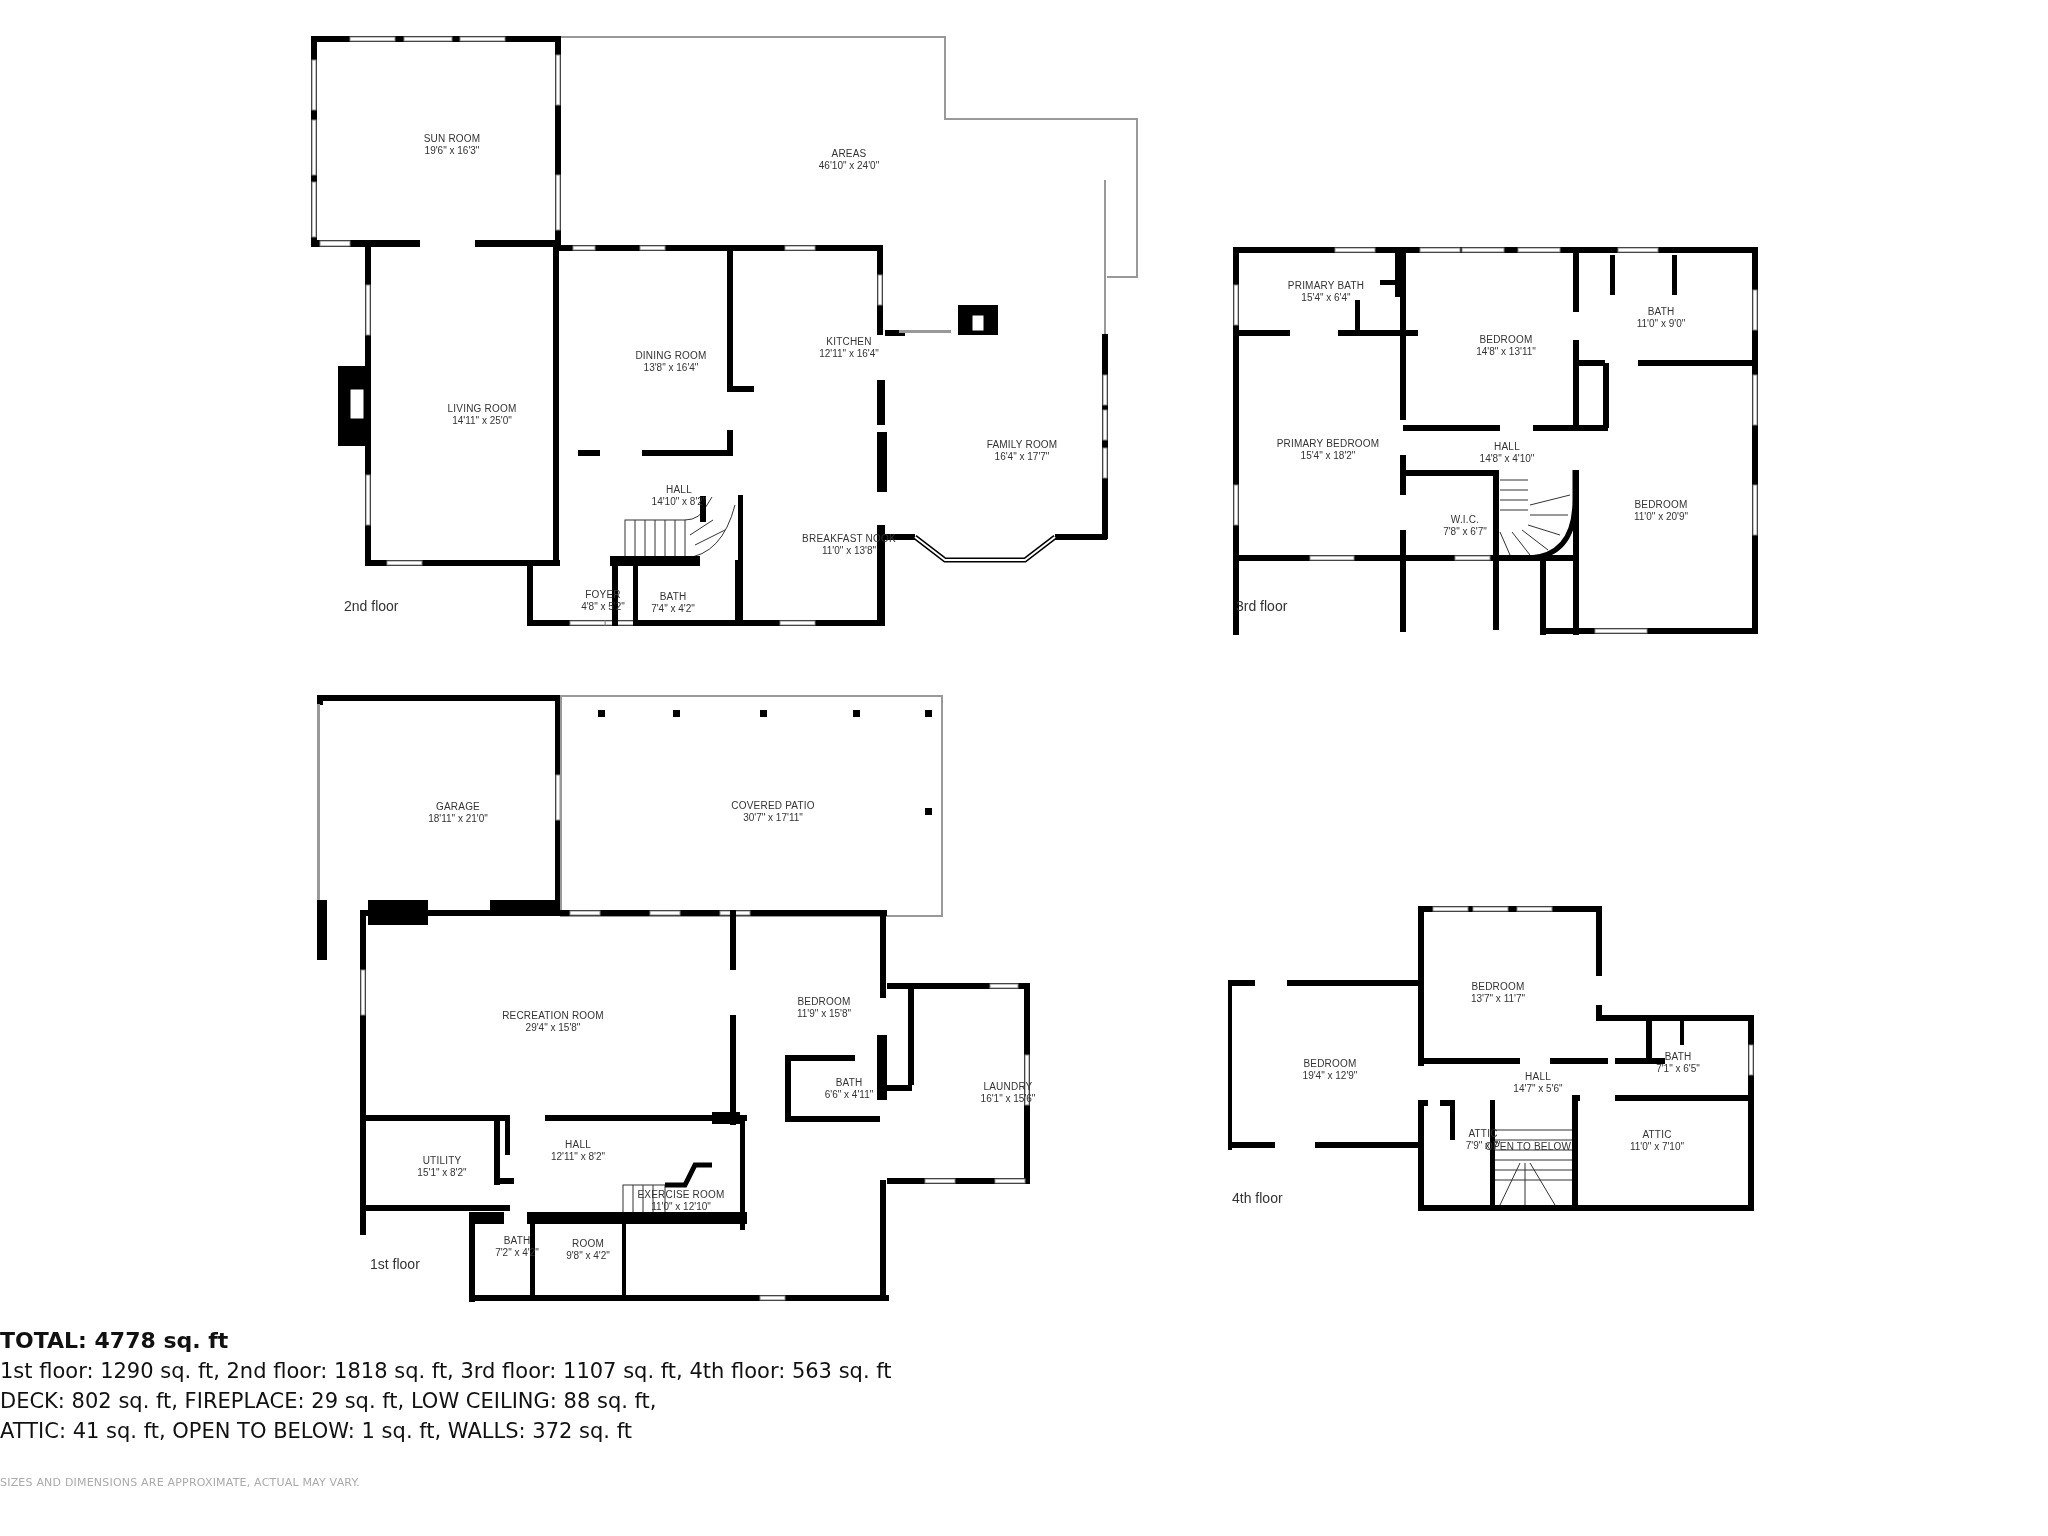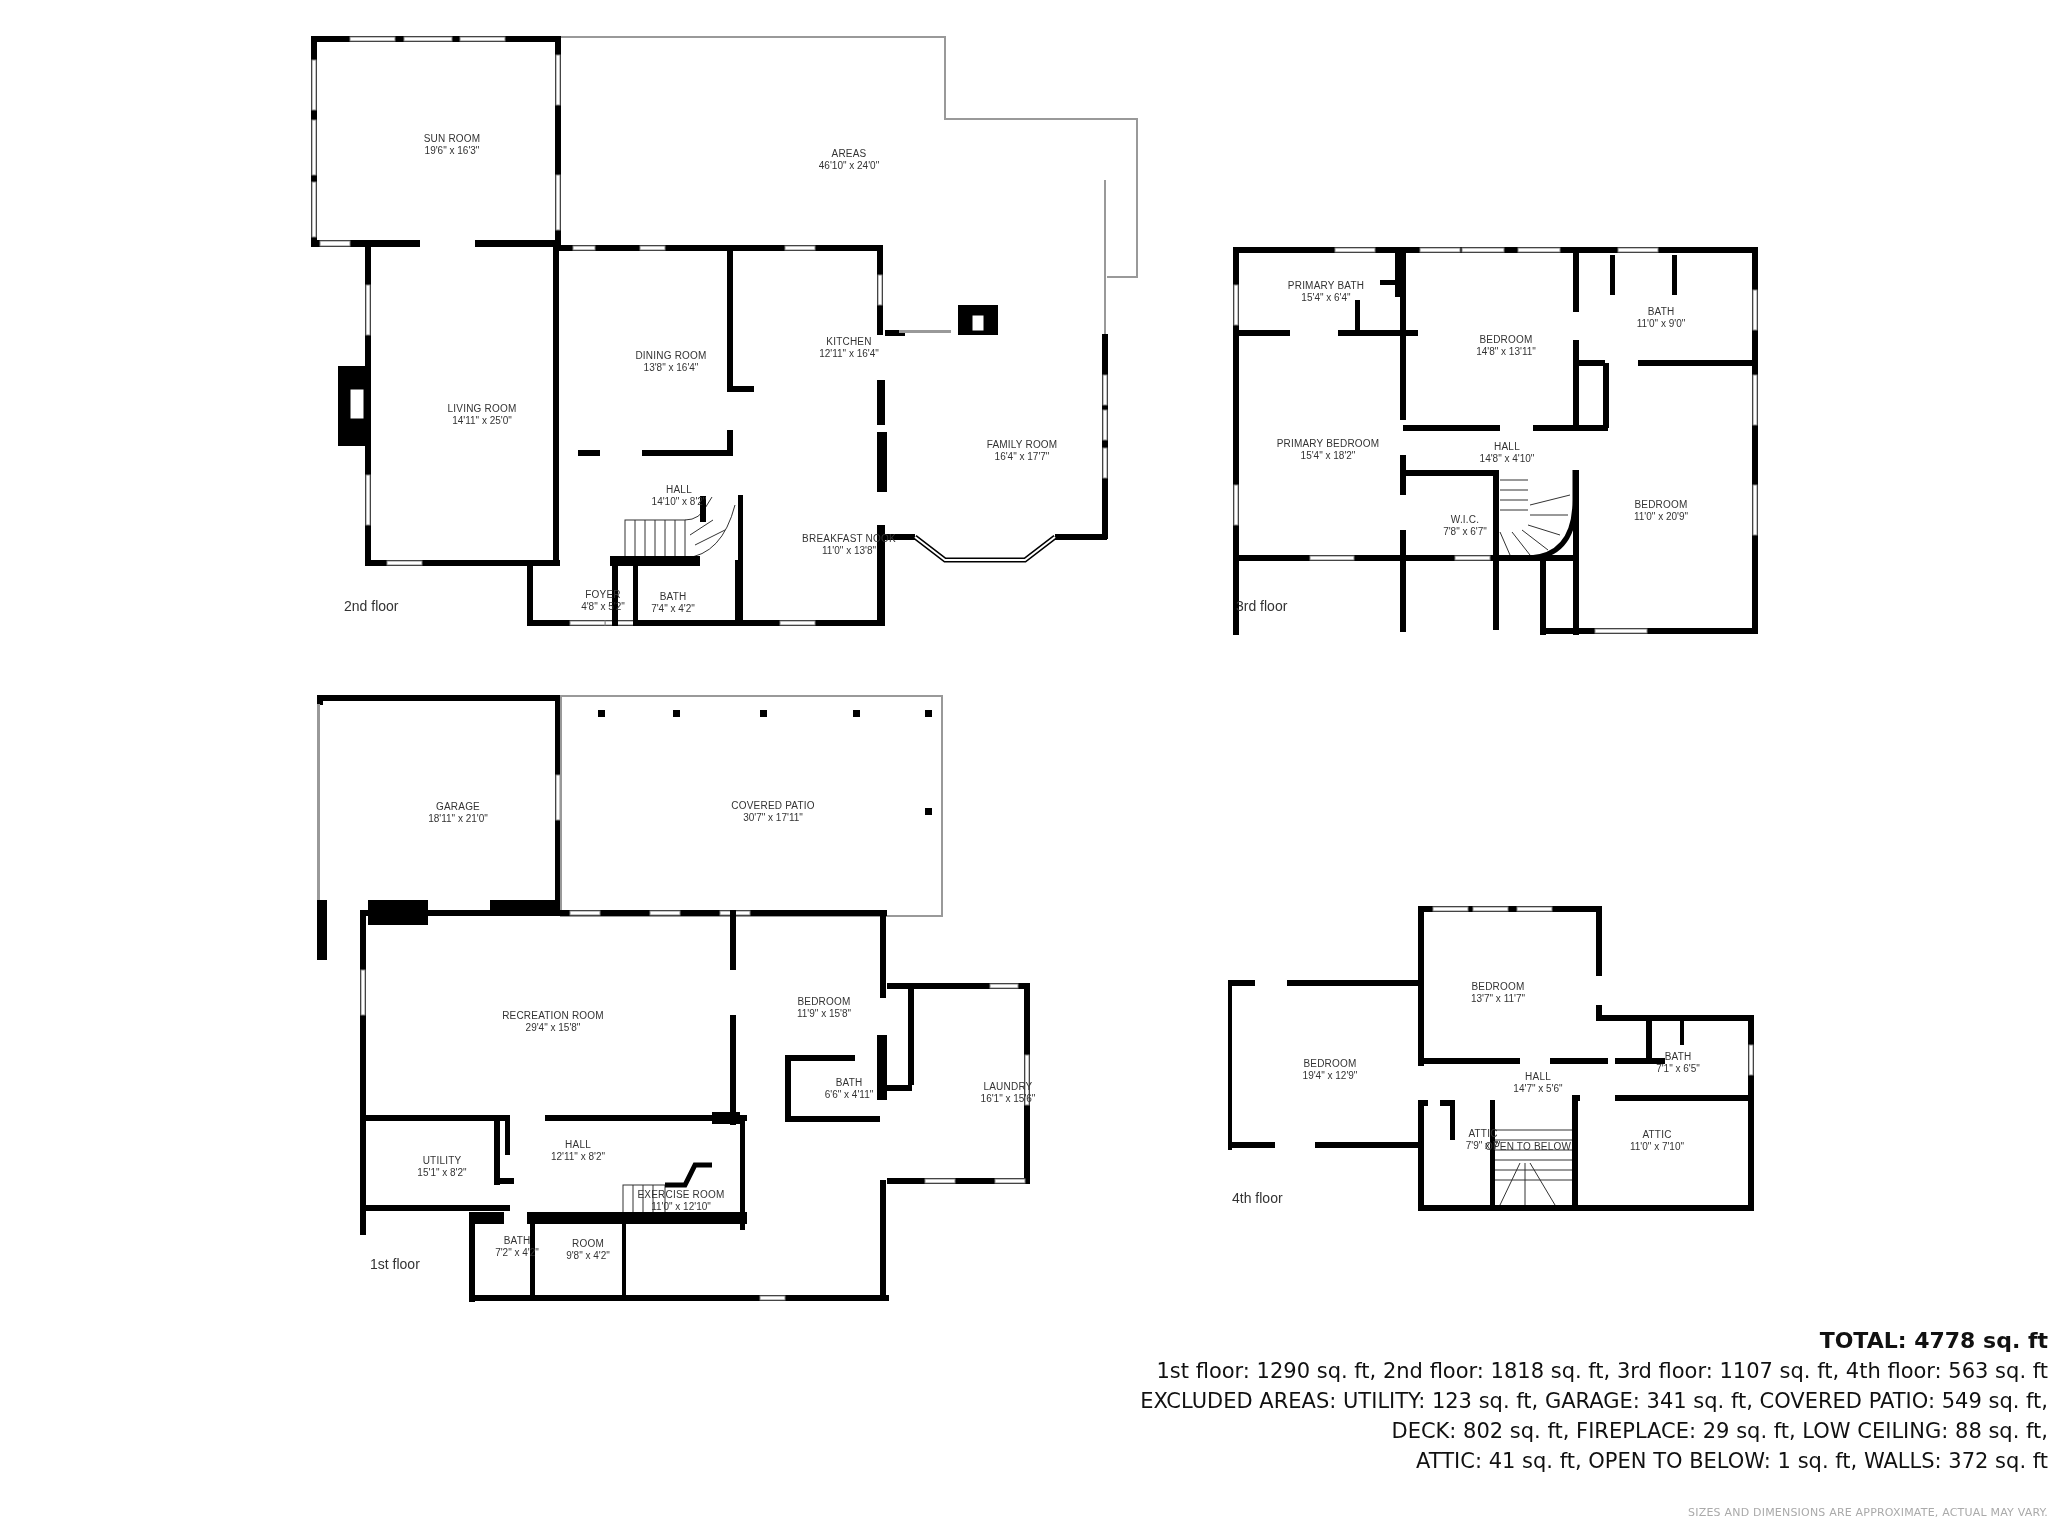--- a/index.html
+++ b/index.html
@@ -10,21 +10,21 @@
   .win  { fill: #fff; stroke: #888; stroke-width: 1; }
   .thin { fill: none; stroke: #999; stroke-width: 2; }
   .hatch { fill: url(#hatch); stroke: #000; stroke-width: 1; }
   .stairs line { stroke: #333; stroke-width: 1; }
   .room-label { position: absolute; transform: translate(-50%, -50%); text-align: center;
                 font-family: "Liberation Sans", sans-serif; font-size: 10px; line-height: 12px;
                 color: #333; white-space: nowrap; margin-left: 16px; }
   .room-label .nm { display: block; letter-spacing: 0.2px; }
   .room-label .dim { display: block; }
   .floor-label { position: absolute; font-family: "Liberation Sans", sans-serif; font-size: 14px; color: #333; }
-  #summary { position: absolute; left: 0; width: 2048px; top: 1326px; text-align: right;
+  #summary { position: absolute; left: 0; width: 2048px; top: 1326px; text-align: left;
              font-family: "DejaVu Sans", sans-serif; }
   #summary .total { font-size: 22px; font-weight: bold; line-height: 30px; color: #111; }
   #summary .line { font-size: 21px; line-height: 30px; color: #111; }
   #summary .disclaimer { margin-top: 30px; font-size: 11px; color: #aaa; letter-spacing: 0.2px; }
 </style>
 </head>
 <body>
 
 <svg id="plan" xmlns="http://www.w3.org/2000/svg" viewBox="0 0 2048 1536">
   <defs>
@@ -439,17 +439,16 @@
 </div>
 <div class="room-label" style="left:1641px;top:1141px">
   <span class="nm">ATTIC</span>
   <span class="dim">11'0" x 7'10"</span>
 </div>
 <div class="floor-label" style="left:1232px;top:1190px">4th floor</div>
 
 <div id="summary">
   <div class="total">TOTAL: 4778 sq. ft</div>
   <div class="line">1st floor: 1290 sq. ft, 2nd floor: 1818 sq. ft, 3rd floor: 1107 sq. ft, 4th floor: 563 sq. ft</div>
-  <div class="line">EXCLUDED AREAS: UTILITY: 123 sq. ft, GARAGE: 341 sq. ft, COVERED PATIO: 549 sq. ft,</div>
   <div class="line">DECK: 802 sq. ft, FIREPLACE: 29 sq. ft, LOW CEILING: 88 sq. ft,</div>
   <div class="line">ATTIC: 41 sq. ft, OPEN TO BELOW: 1 sq. ft, WALLS: 372 sq. ft</div>
   <div class="disclaimer">SIZES AND DIMENSIONS ARE APPROXIMATE, ACTUAL MAY VARY.</div>
 </div>
 
 </body></html>

